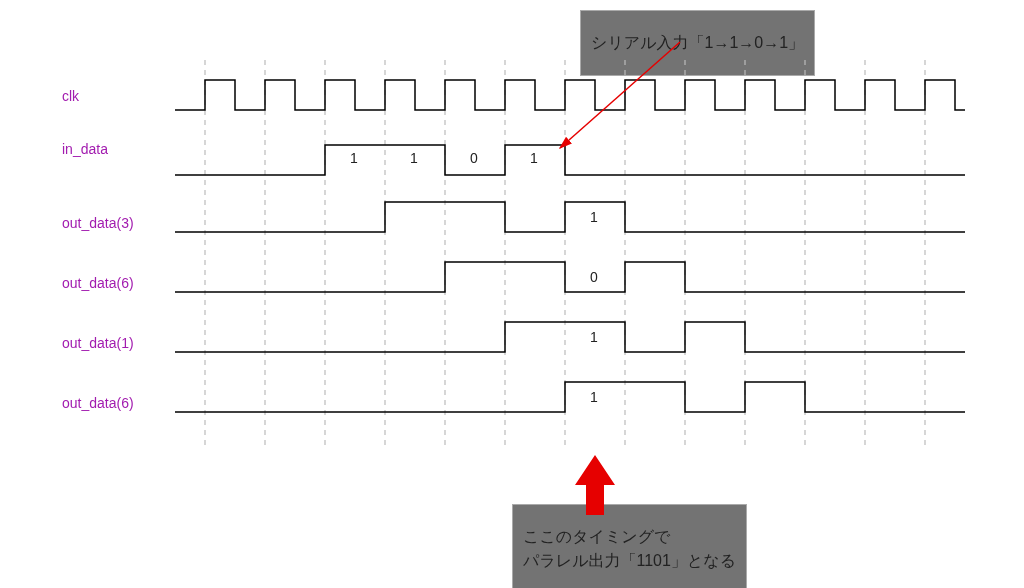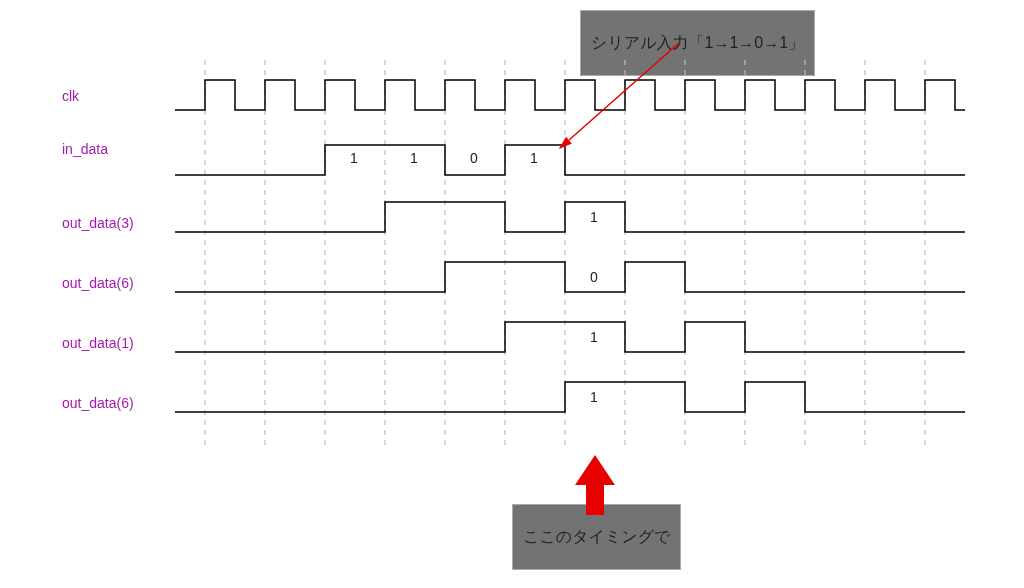--- a/index.html
+++ b/index.html
@@ -24,20 +24,21 @@
   <div class="sig-label" style="left:62px;top:275px">out_data(6)</div>
   <div class="sig-label" style="left:62px;top:335px">out_data(1)</div>
   <div class="sig-label" style="left:62px;top:395px">out_data(6)</div>
 
   <div class="annot-box" style="left:580px;top:10px">
     <span>シリアル入力「1→1→0→1」</span>
   </div>
 
   <div class="annot-box" style="left:512px;top:504px">
     <span>ここのタイミングで</span><br>
+    <span>パラレル出力「1101」となる</span>
   </div>
 
   <div class="bit" style="left:344px;top:150px">1</div>
   <div class="bit" style="left:404px;top:150px">1</div>
   <div class="bit" style="left:464px;top:150px">0</div>
   <div class="bit" style="left:524px;top:150px">1</div>
 
   <div class="bit" style="left:584px;top:209px">1</div>
   <div class="bit" style="left:584px;top:269px">0</div>
   <div class="bit" style="left:584px;top:329px">1</div>

